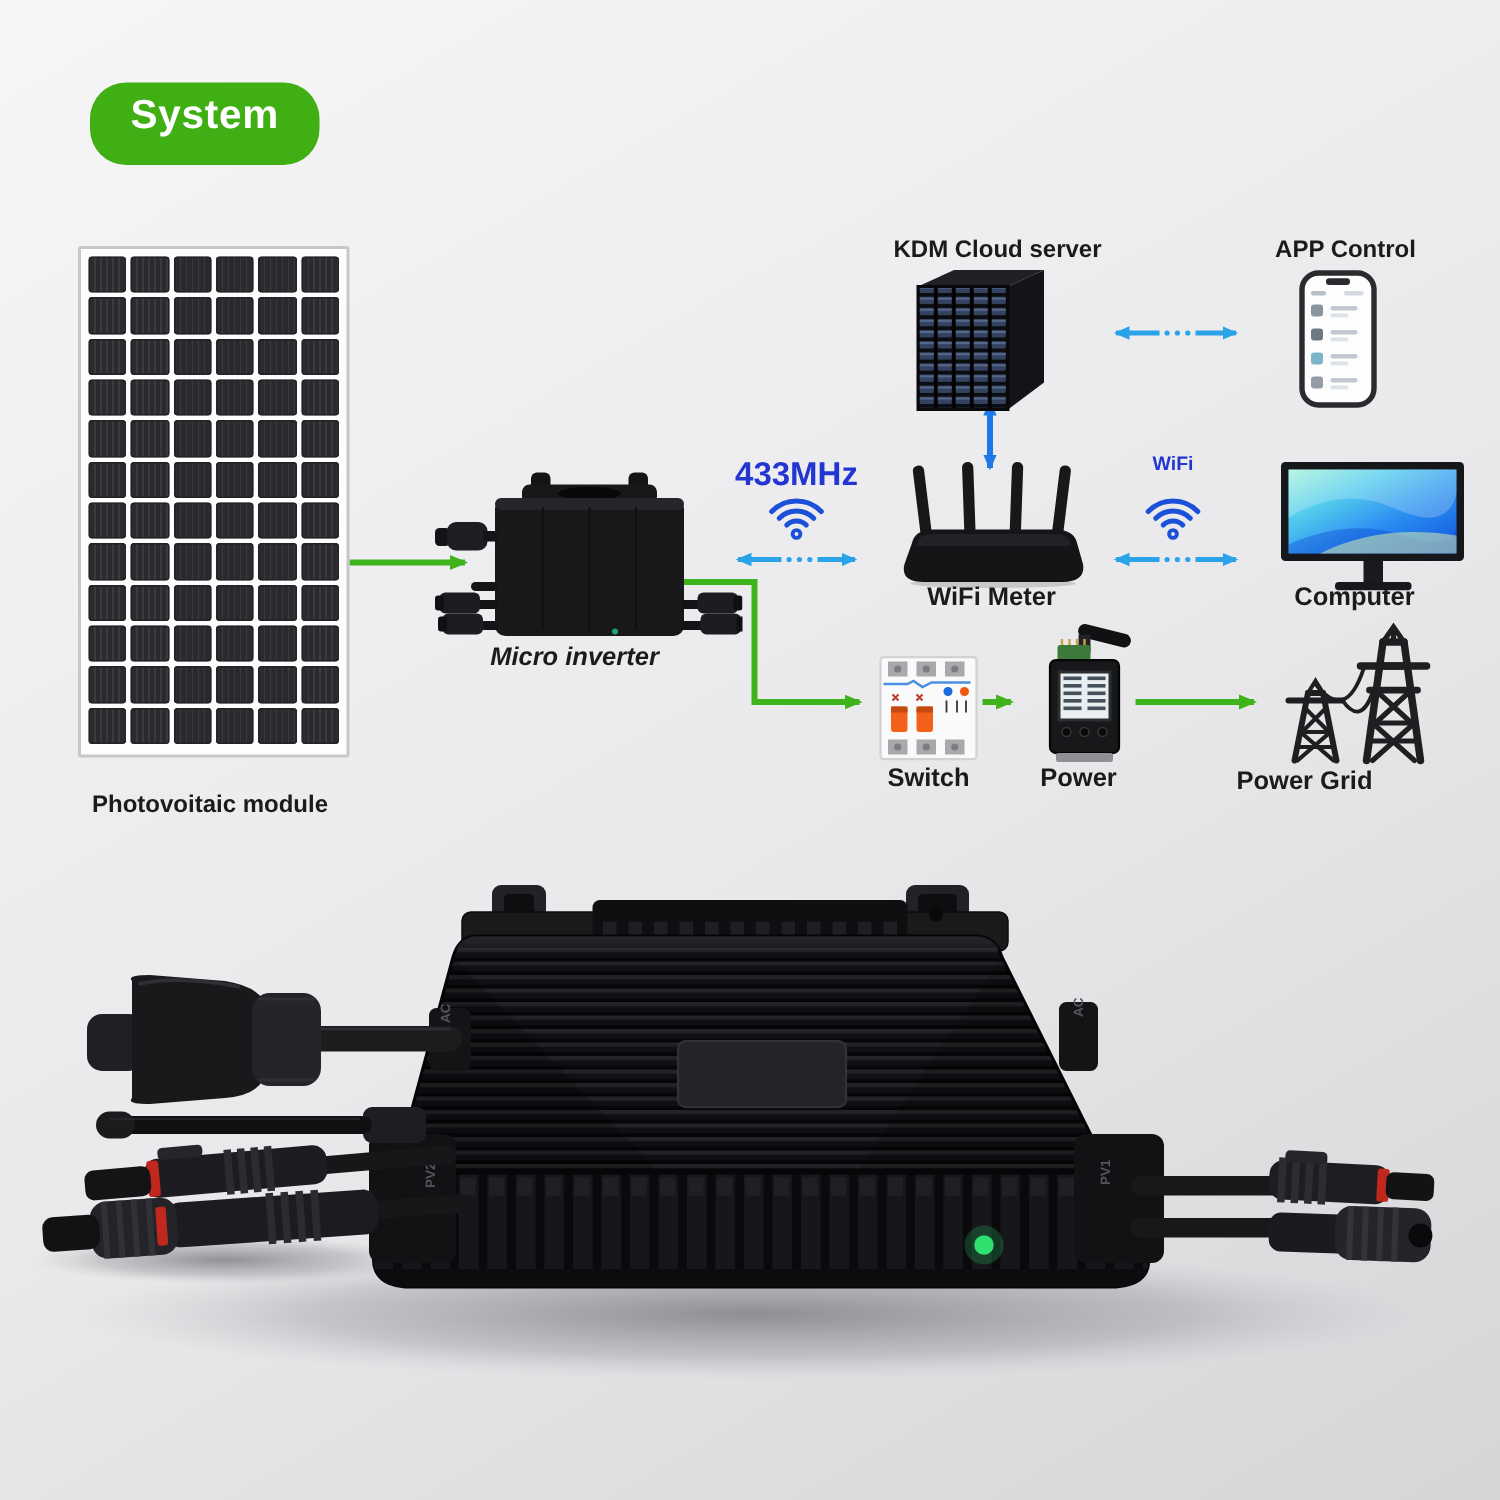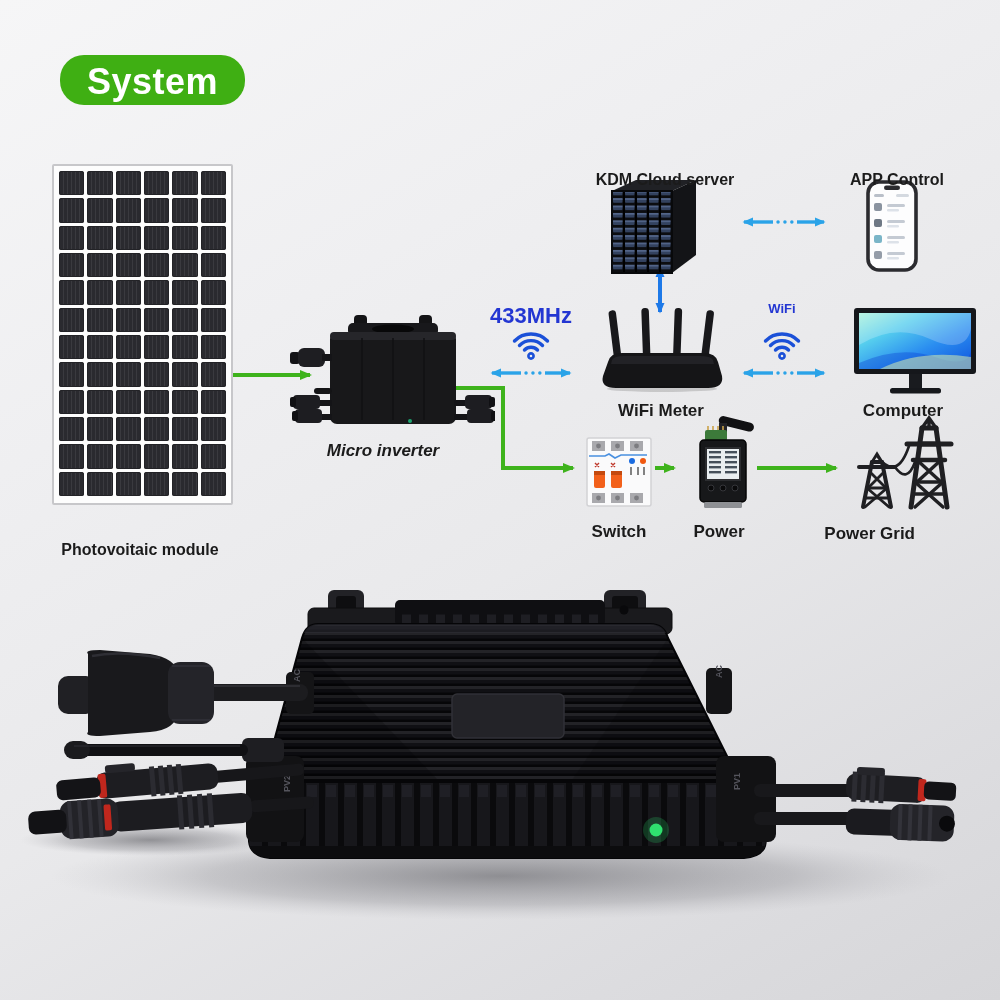--- a/index.html
+++ b/index.html
@@ -1,31 +1,31 @@
 <!DOCTYPE html>
 <html><head>
 <meta charset="utf-8">
 <style>
   html,body{margin:0;padding:0;background:#cfcfd2;}
   .canvas{position:relative;width:1000px;height:1000px;overflow:hidden;
     font-family:"Liberation Sans",sans-serif;
     background:linear-gradient(150deg,#f6f6f7 0%,#efeff1 30%,#e9e9eb 55%,#dcdcdf 85%,#d6d6d9 100%);}
   .abs{position:absolute;}
   
-  .badge{left:60px;top:55px;background:#3faf13;color:#ffffff;font-size:36px;font-weight:700;
-    padding:6px 27px 2px 27px;border-radius:24px;letter-spacing:.5px;}
+  .badge{left:60px;top:55px;background:#3faf13;color:#ffffff;font-size:27px;font-weight:700;
+    padding:6px 27px 18px 27px;border-radius:24px;letter-spacing:.5px;}
   
   .pv{left:52px;top:164px;width:181px;height:341px;background:#fdfdfd;
     border:2px solid #c7c7ca;border-radius:2px;box-sizing:border-box;padding:5px 5px 7px 5px;}
   .pv-grid{display:grid;width:100%;height:100%;grid-template-columns:repeat(6,1fr);
     grid-template-rows:repeat(12,1fr);gap:3px;}
   .pv-cell{background:repeating-linear-gradient(90deg,#3a3a3f 0 1px,#2a2a2f 1px 4px);
     border-radius:2.5px;box-shadow:inset 0 0 0 1px #232327;}
   
-  .nlabel{color:#1b1b1b;font-weight:700;font-size:17px;text-align:center;white-space:nowrap;margin-top:13px;}
+  .nlabel{color:#1b1b1b;font-weight:700;font-size:17px;text-align:center;white-space:nowrap;}
   .pvlabel{left:40px;top:528px;width:200px;font-size:16px;font-weight:700;}
   .invlabel{left:293px;top:428px;width:180px;font-style:italic;}
   .srvlabel{left:565px;top:158px;width:200px;font-size:16px;}
   .applabel{left:837px;top:158px;width:120px;font-size:16px;}
   .modlabel{left:591px;top:388px;width:140px;}
   .cmplabel{left:843px;top:388px;width:120px;}
   .swlabel{left:579px;top:509px;width:80px;}
   .mtlabel{left:684px;top:509px;width:70px;}
   .pglabel{left:815px;top:511px;width:100px;text-align:right;}
   

